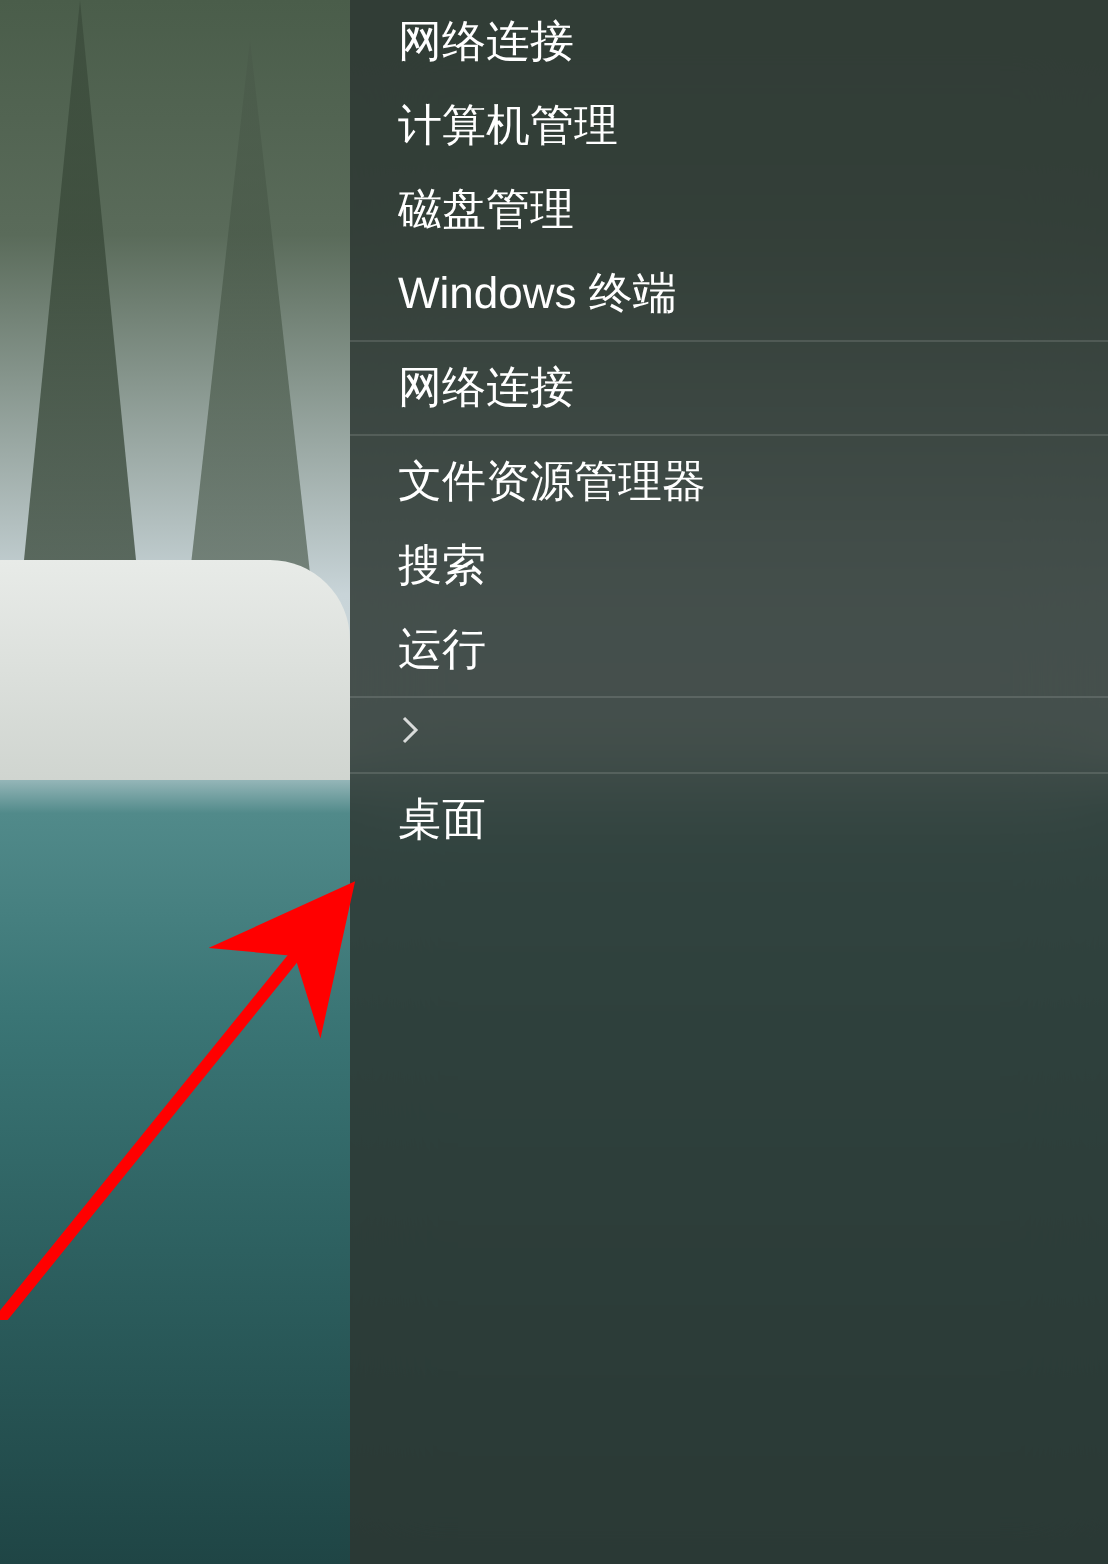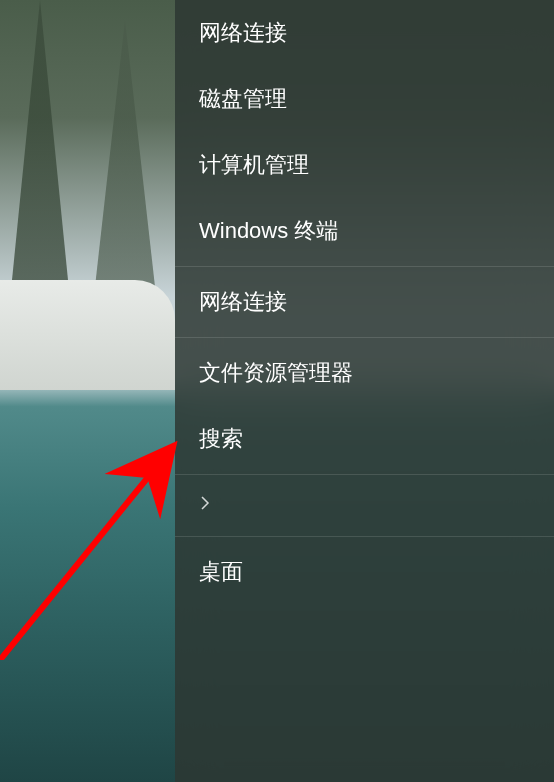--- a/index.html
+++ b/index.html
@@ -64,21 +64,21 @@
       left: 175px;
       top: 0;
       width: 379px;
       height: 782px;
       background: rgba(45, 55, 50, 0.85);
       backdrop-filter: blur(20px);
       display: flex;
       flex-direction: column;
     }
     .menu-item {
-      padding: 18px 24px;
+      padding: 6px 24px;
       color: #ffffff;
       font-size: 22px;
       cursor: pointer;
       display: flex;
       align-items: flex-start;
       justify-content: space-between;
     }
     .menu-separator {
       height: 1px;
       background: rgba(255, 255, 255, 0.12);
@@ -105,42 +105,45 @@
   <div class="bg-tree2"></div>
   <div class="bg-snow"></div>
 </div>
 
 <div class="context-menu">
 
   <div class="menu-item">
     <span>网络连接</span>
   </div>
   <div class="menu-item">
-    <span>磁盘管理</span>
+    <span>计算机管理</span>
   </div>
   <div class="menu-item">
-    <span>计算机管理</span>
+    <span>磁盘管理</span>
   </div>
   <div class="menu-item">
     <span>Windows 终端</span>
   </div>
 
   <div class="menu-separator"></div>
 
   <div class="menu-item">
     <span>网络连接</span>
   </div>
 
   <div class="menu-separator"></div>
 
   <div class="menu-item">
     <span>文件资源管理器</span>
   </div>
   <div class="menu-item">
     <span>搜索</span>
+  </div>
+  <div class="menu-item">
+    <span>运行</span>
   </div>
 
   <div class="menu-separator"></div>
 
   <div class="menu-item">
     <span class="chevron">
       <svg width="12" height="16" viewBox="0 0 12 16">
           <path d="M3 2 L9 8 L3 14" stroke="rgba(255,255,255,0.8)" stroke-width="1.5" fill="none"></path>
         </svg>
     </span>

